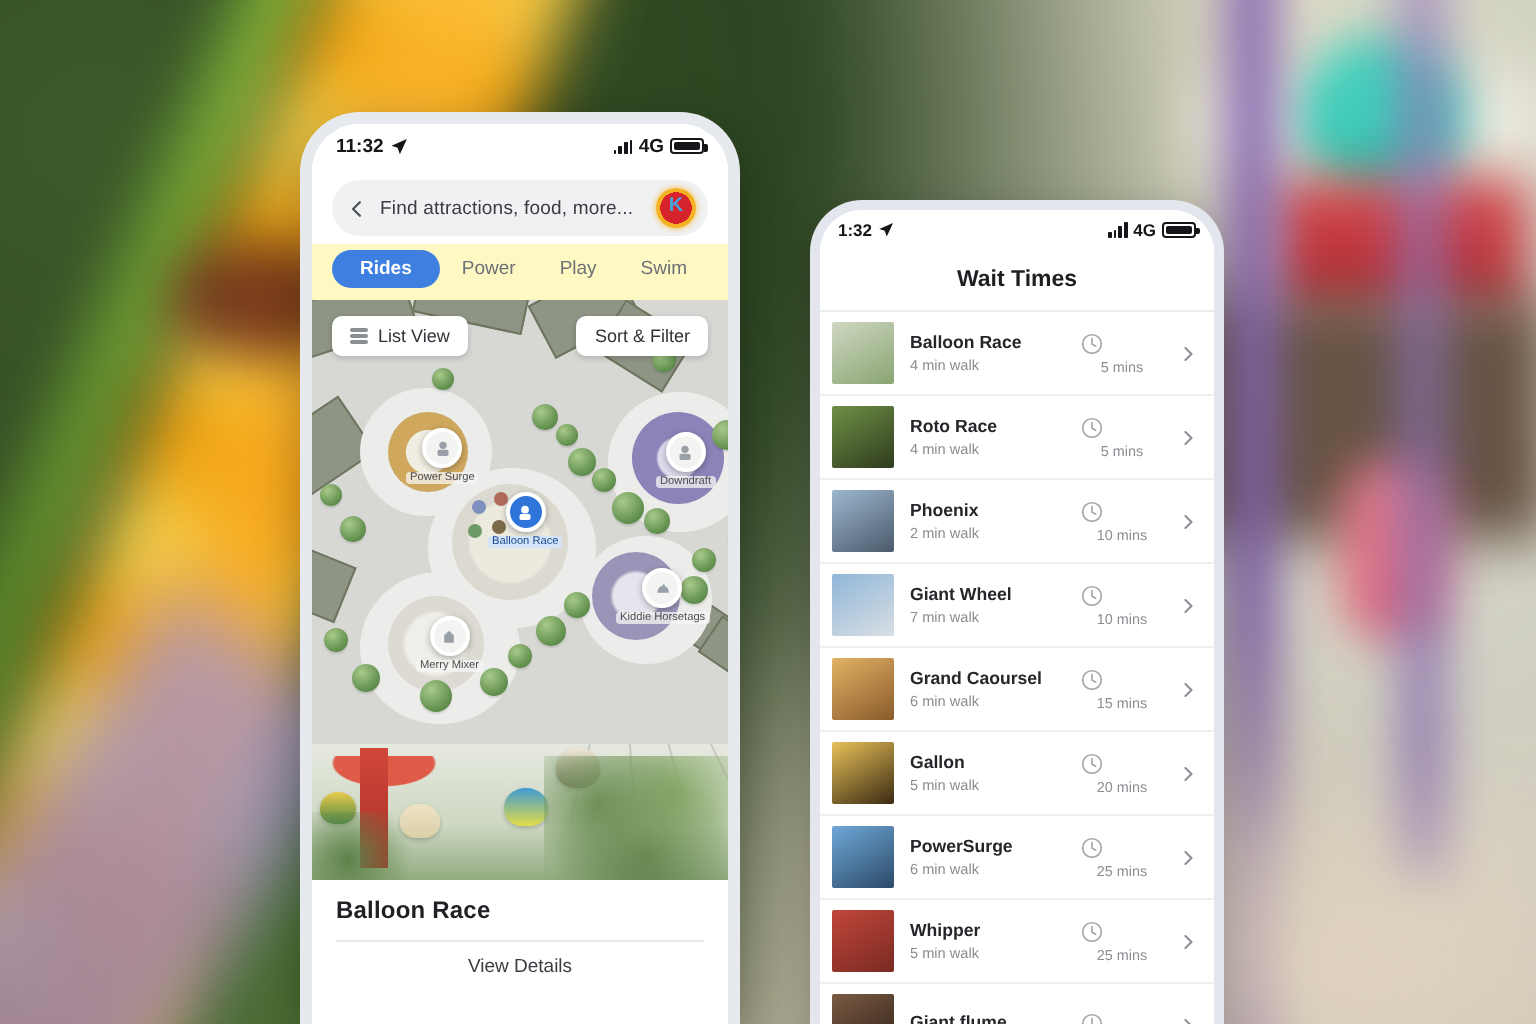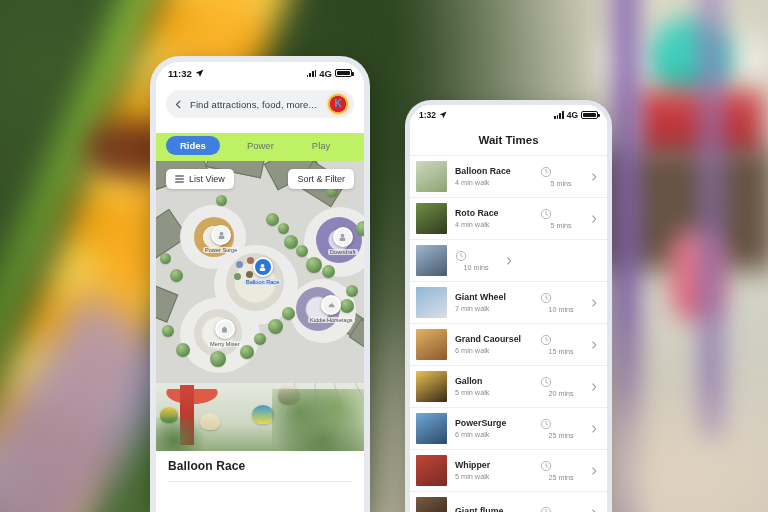--- a/index.html
+++ b/index.html
@@ -208,24 +208,23 @@
     display:flex; align-items:center; justify-content:center;
     box-shadow: 0 0 3px rgba(246,178,35,.9);
   }
   .logo-badge span {
     font-size: 10px; font-weight: bold; color: #4aa3e0; line-height: 1;
     transform: translateY(-.5px);
   }
 
   
   .tabs {
-    display: flex; align-items: center; gap: 16px;
-    padding: 3px 0 6px 10px; background: #bef264;
+    display: flex; align-items: center; gap: 0;
+    padding: 3px 0 6px 10px; background: #fef9c3;
     overflow: hidden;
-    margin-top: 11px;
   }
   .tab {
     font-size: 9.5px; color: #6c7077; white-space: nowrap;
     padding: 4px 11px; border-radius: 11px;
   }
   .tab.active { background: #3f7fe0; color: #fff; font-weight: bold; padding: 4px 14px; }
 
   
   .map {
     position: relative; flex: 1; background: #d7d7d4; overflow: hidden;
@@ -427,20 +426,24 @@
             <div class="wt-mins">5 mins</div>
           </div>
           <div class="wt-chev">
             <svg viewBox="0 0 10 10" width="8" height="8">
               <path d="M3.4 1.2 7.2 5 3.4 8.8" fill="none" stroke="#8d9096" stroke-width="1.3" stroke-linecap="round" stroke-linejoin="round"></path>
             </svg>
           </div>
         </div>
         <div class="wt-row">
           <div class="thumb" style="background: linear-gradient(150deg, rgb(157, 183, 207), rgb(74, 90, 107));"></div>
+          <div class="wt-text">
+            <div class="wt-name">Phoenix</div>
+            <div class="wt-walk">2 min walk</div>
+          </div>
           <div class="wt-wait">
             <span class="clock-ico">
               <svg viewBox="0 0 16 16" width="12" height="12">
                 <circle cx="8" cy="8" r="6.2" fill="none" stroke="#a4a7ac" stroke-width="1.1"></circle>
                 <path d="M8 4.4V8l2.4 1.5" fill="none" stroke="#a4a7ac" stroke-width="1.1" stroke-linecap="round"></path>
               </svg>
             </span>
             <div class="wt-mins">10 mins</div>
           </div>
           <div class="wt-chev">
@@ -759,17 +762,18 @@
       <div class="gondola" style="left:96px;top:22px;width:22px;height:19px;background:linear-gradient(180deg,#3f9ad4,#e3dc46);"></div>
       <div class="gondola" style="left:122px;top:2px;width:22px;height:20px;background:linear-gradient(180deg,#efe9d6,#7f7a63);"></div>
       <div class="gondola" style="left:156px;top:36px;width:20px;height:18px;background:linear-gradient(180deg,#f0ead8,#cfc7ab);"></div>
       <div class="trees"></div>
       <div class="trees-l"></div>
     </div>
 
     <div class="detailcard">
       <div class="dc-title">Balloon Race</div>
       <div class="dc-actions">
+        <div class="dc-action">View Details</div>
       </div>
     </div>
 
   </div>
 </div>
 
 </body></html>

